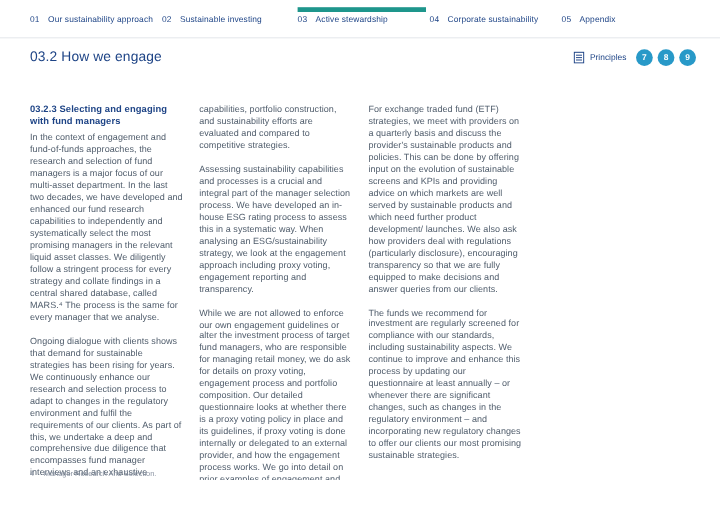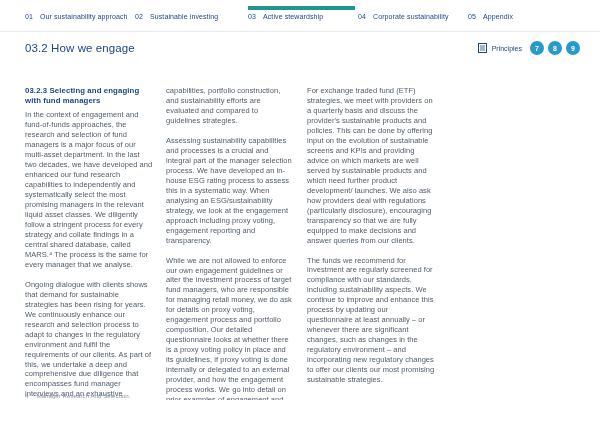--- a/index.html
+++ b/index.html
@@ -183,21 +183,21 @@
     </div>
   </div>
 
   <div class="columns">
     <div class="col">
       <h3>03.2.3 Selecting and engaging with fund managers</h3>
       <p>In the context of engagement and fund-of-funds approaches, the research and selection of fund managers is a major focus of our multi-asset department. In the last two decades, we have developed and enhanced our fund research capabilities to independently and systematically select the most promising managers in the relevant liquid asset classes. We diligently follow a stringent process for every strategy and collate findings in a central shared database, called MARS.⁴ The process is the same for every manager that we analyse.</p>
       <p>Ongoing dialogue with clients shows that demand for sustainable strategies has been rising for years. We continuously enhance our research and selection process to adapt to changes in the regulatory environment and fulfil the requirements of our clients. As part of this, we undertake a deep and comprehensive due diligence that encompasses fund manager interviews and an exhaustive questionnaire (RFP). Important considerations such as investment philosophy, team and research</p>
     </div>
     <div class="col">
-      <p>capabilities, portfolio construction, and sustainability efforts are evaluated and compared to guidelines strategies.</p>
+      <p>capabilities, portfolio construction, and sustainability efforts are evaluated and compared to competitive strategies.</p>
       <p>Assessing sustainability capabilities and processes is a crucial and integral part of the manager selection process. We have developed an in-house ESG rating process to assess this in a systematic way. When analysing an ESG/sustainability strategy, we look at the engagement approach including proxy voting, engagement reporting and transparency.</p>
       <p>While we are not allowed to enforce our own engagement guidelines or alter the investment process of target fund managers, who are responsible for managing retail money, we do ask for details on proxy voting, engagement process and portfolio composition. Our detailed questionnaire looks at whether there is a proxy voting policy in place and its guidelines, if proxy voting is done internally or delegated to an external provider, and how the engagement process works. We go into detail on prior examples of engagement and their outcomes during personal meetings with managers.</p>
     </div>
     <div class="col">
       <p>For exchange traded fund (ETF) strategies, we meet with providers on a quarterly basis and discuss the provider's sustainable products and policies. This can be done by offering input on the evolution of sustainable screens and KPIs and providing advice on which markets are well served by sustainable products and which need further product development/ launches. We also ask how providers deal with regulations (particularly disclosure), encouraging transparency so that we are fully equipped to make decisions and answer queries from our clients.</p>
       <p>The funds we recommend for investment are regularly screened for compliance with our standards, including sustainability aspects. We continue to improve and enhance this process by updating our questionnaire at least annually – or whenever there are significant changes, such as changes in the regulatory environment – and incorporating new regulatory changes to offer our clients our most promising sustainable strategies.</p>
     </div>
   </div>
 
   <div class="footnote">

